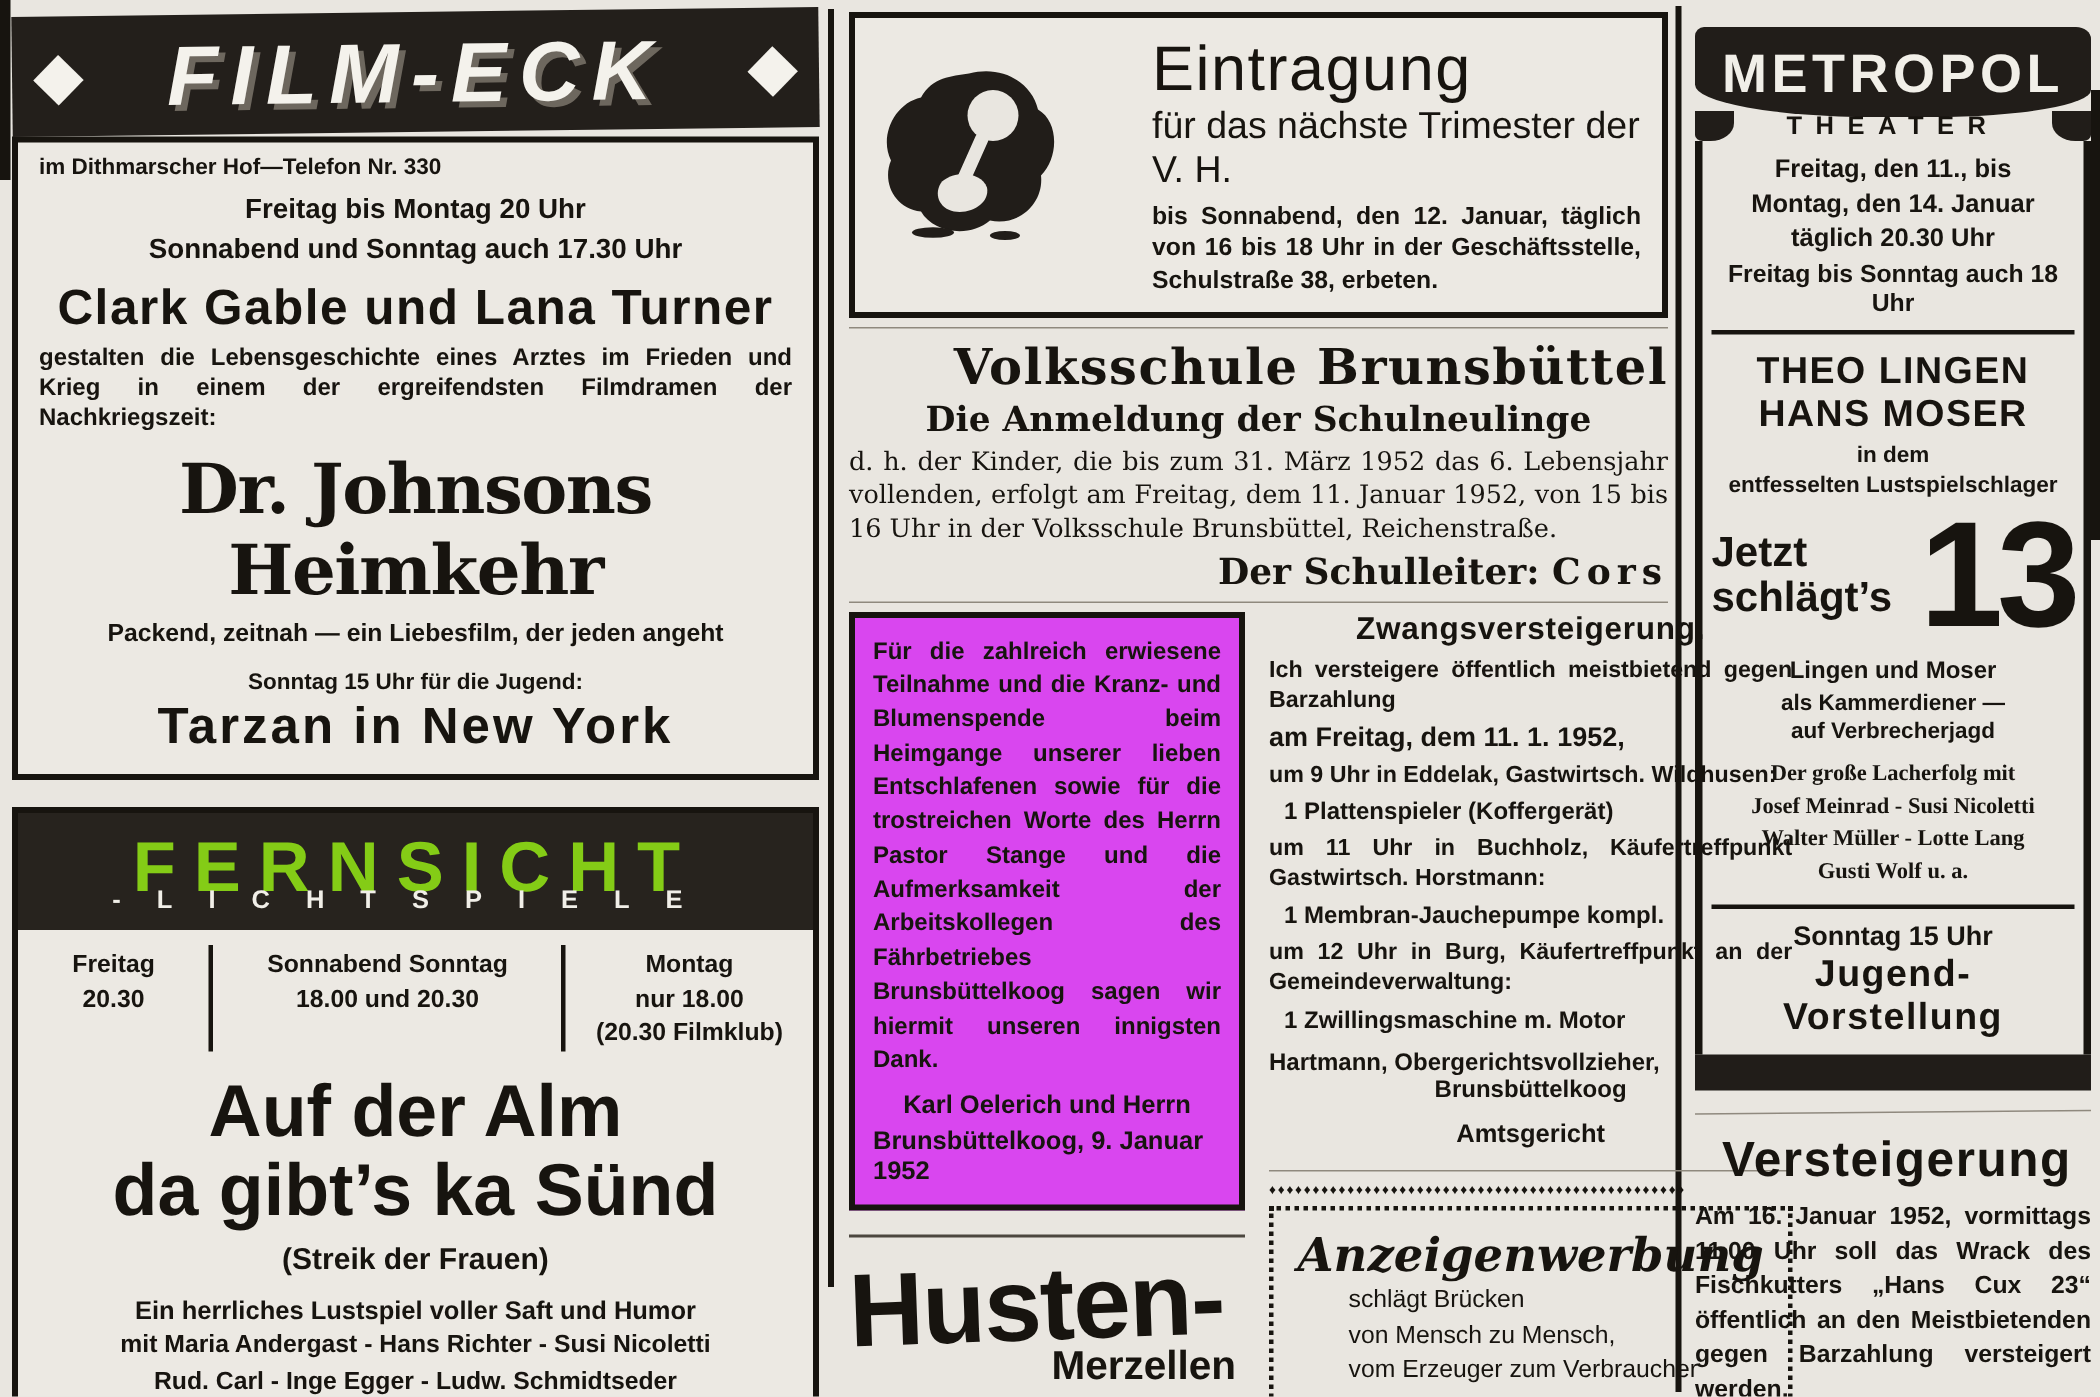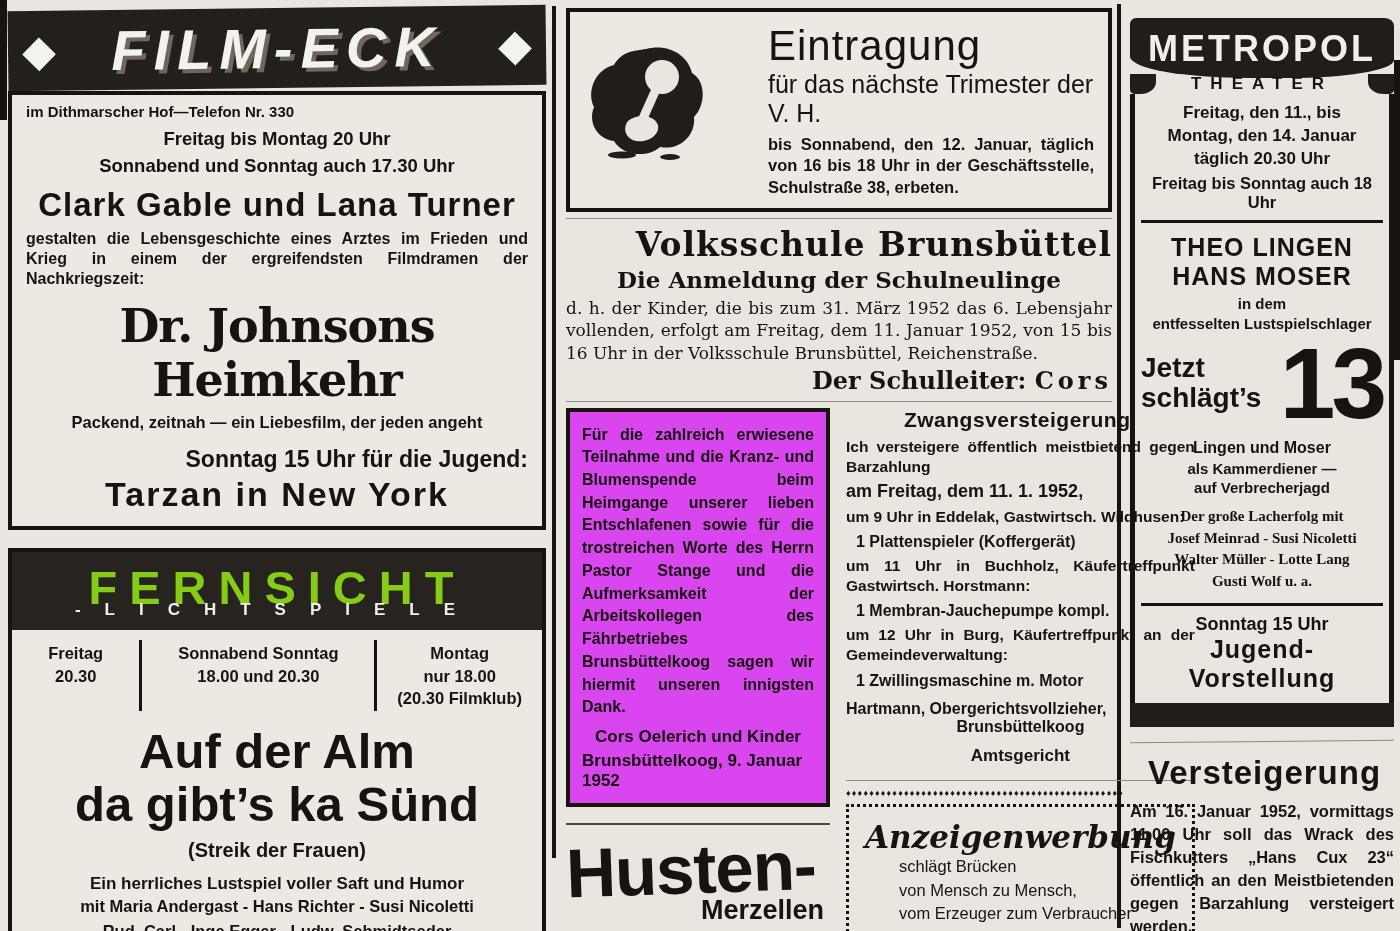--- a/index.html
+++ b/index.html
@@ -30,21 +30,21 @@
     text-shadow:4px 4px 0 #6d675e; font-style:italic;
   }
   .filmeck-box { border:4px solid #17140f; margin-top:3px; padding:8px 14px 12px; background:#ece9e3; }
   .fe-info { display:flex; justify-content:flex-start; font-weight:700; font-size:15px; }
   .fe-times { text-align:center; font-weight:700; font-size:18.5px; line-height:1.45; margin-top:6px; }
   .fe-stars { text-align:center; font-weight:800; font-size:33px; margin-top:6px; letter-spacing:1px; }
   .fe-blurb { font-weight:700; font-size:16px; line-height:1.25; margin-top:5px; text-align:justify; }
   .fe-film  { text-align:center; font-family:"DejaVu Serif", serif; font-weight:700; font-size:46px;
               margin:10px 0 2px; letter-spacing:-1px; }
   .fe-tag   { text-align:center; font-weight:700; font-size:16.5px; margin-top:6px; }
-  .fe-youth { text-align:right; font-weight:800; font-size:23px; margin-top:14px; }
+  .fe-youth { text-align:center; font-weight:800; font-size:15px; margin-top:14px; }
   .fe-youthfilm { text-align:center; font-weight:900; font-size:34px; letter-spacing:2px; margin-top:2px; }
 
   .fernsicht-box { border:4px solid #17140f; margin-top:18px; background:#ece9e3; }
   .fs-banner { background:#27231e; padding:14px 10px 10px; text-align:center; }
   .fs-title { color:#84cc16; font-weight:900; font-size:47px; letter-spacing:12px; line-height:0.95; }
   .fs-sub   { color:#f1efe8; font-weight:700; font-size:17px; letter-spacing:24px; margin-top:-10px; }
   .fs-sched { display:flex; border-bottom:0; padding:10px 0 6px; }
   .fs-cell  { flex:1; text-align:center; font-weight:700; font-size:16.5px; line-height:1.35; padding:2px 4px; }
   .fs-cell + .fs-cell { border-left:3px solid #17140f; }
   .fs-cell.c1 { flex:0.8; } .fs-cell.c2 { flex:1.5; } .fs-cell.c3 { flex:1.05; }
@@ -241,21 +241,21 @@
       </div>
     </div>
 
     <hr class="hr-faint">
 
     <div class="mid-cols">
 
       <div class="mid-left">
         <div class="dank-box">
           <div class="dank-body">Für die zahlreich erwiesene Teilnahme und die Kranz- und Blumenspende beim Heimgange unserer lieben Entschlafenen sowie für die trostreichen Worte des Herrn Pastor Stange und die Aufmerksamkeit der Arbeitskollegen des Fährbetriebes Brunsbüttelkoog sagen wir hiermit unseren innigsten Dank.</div>
-          <div class="dank-sig">Cors Oelerich und Kinder</div>
+          <div class="dank-sig">Karl Oelerich und Herrn</div>
           <div class="dank-date">Brunsbüttelkoog, 9. Januar 1952</div>
         </div>
 
         <hr class="hr-thin" style="margin:16px 0 0;">
 
         <div class="husten">
           <div class="husten-title">Husten-</div>
           <div class="husten-sub">Merzellen</div>
           <div class="husten-body">
             <span>die einzigen Hustenbonbons mit dem millionenfach bewährten Schleimhaut - Antisepticum Trikranolin. 60 St. 1.-</span>

